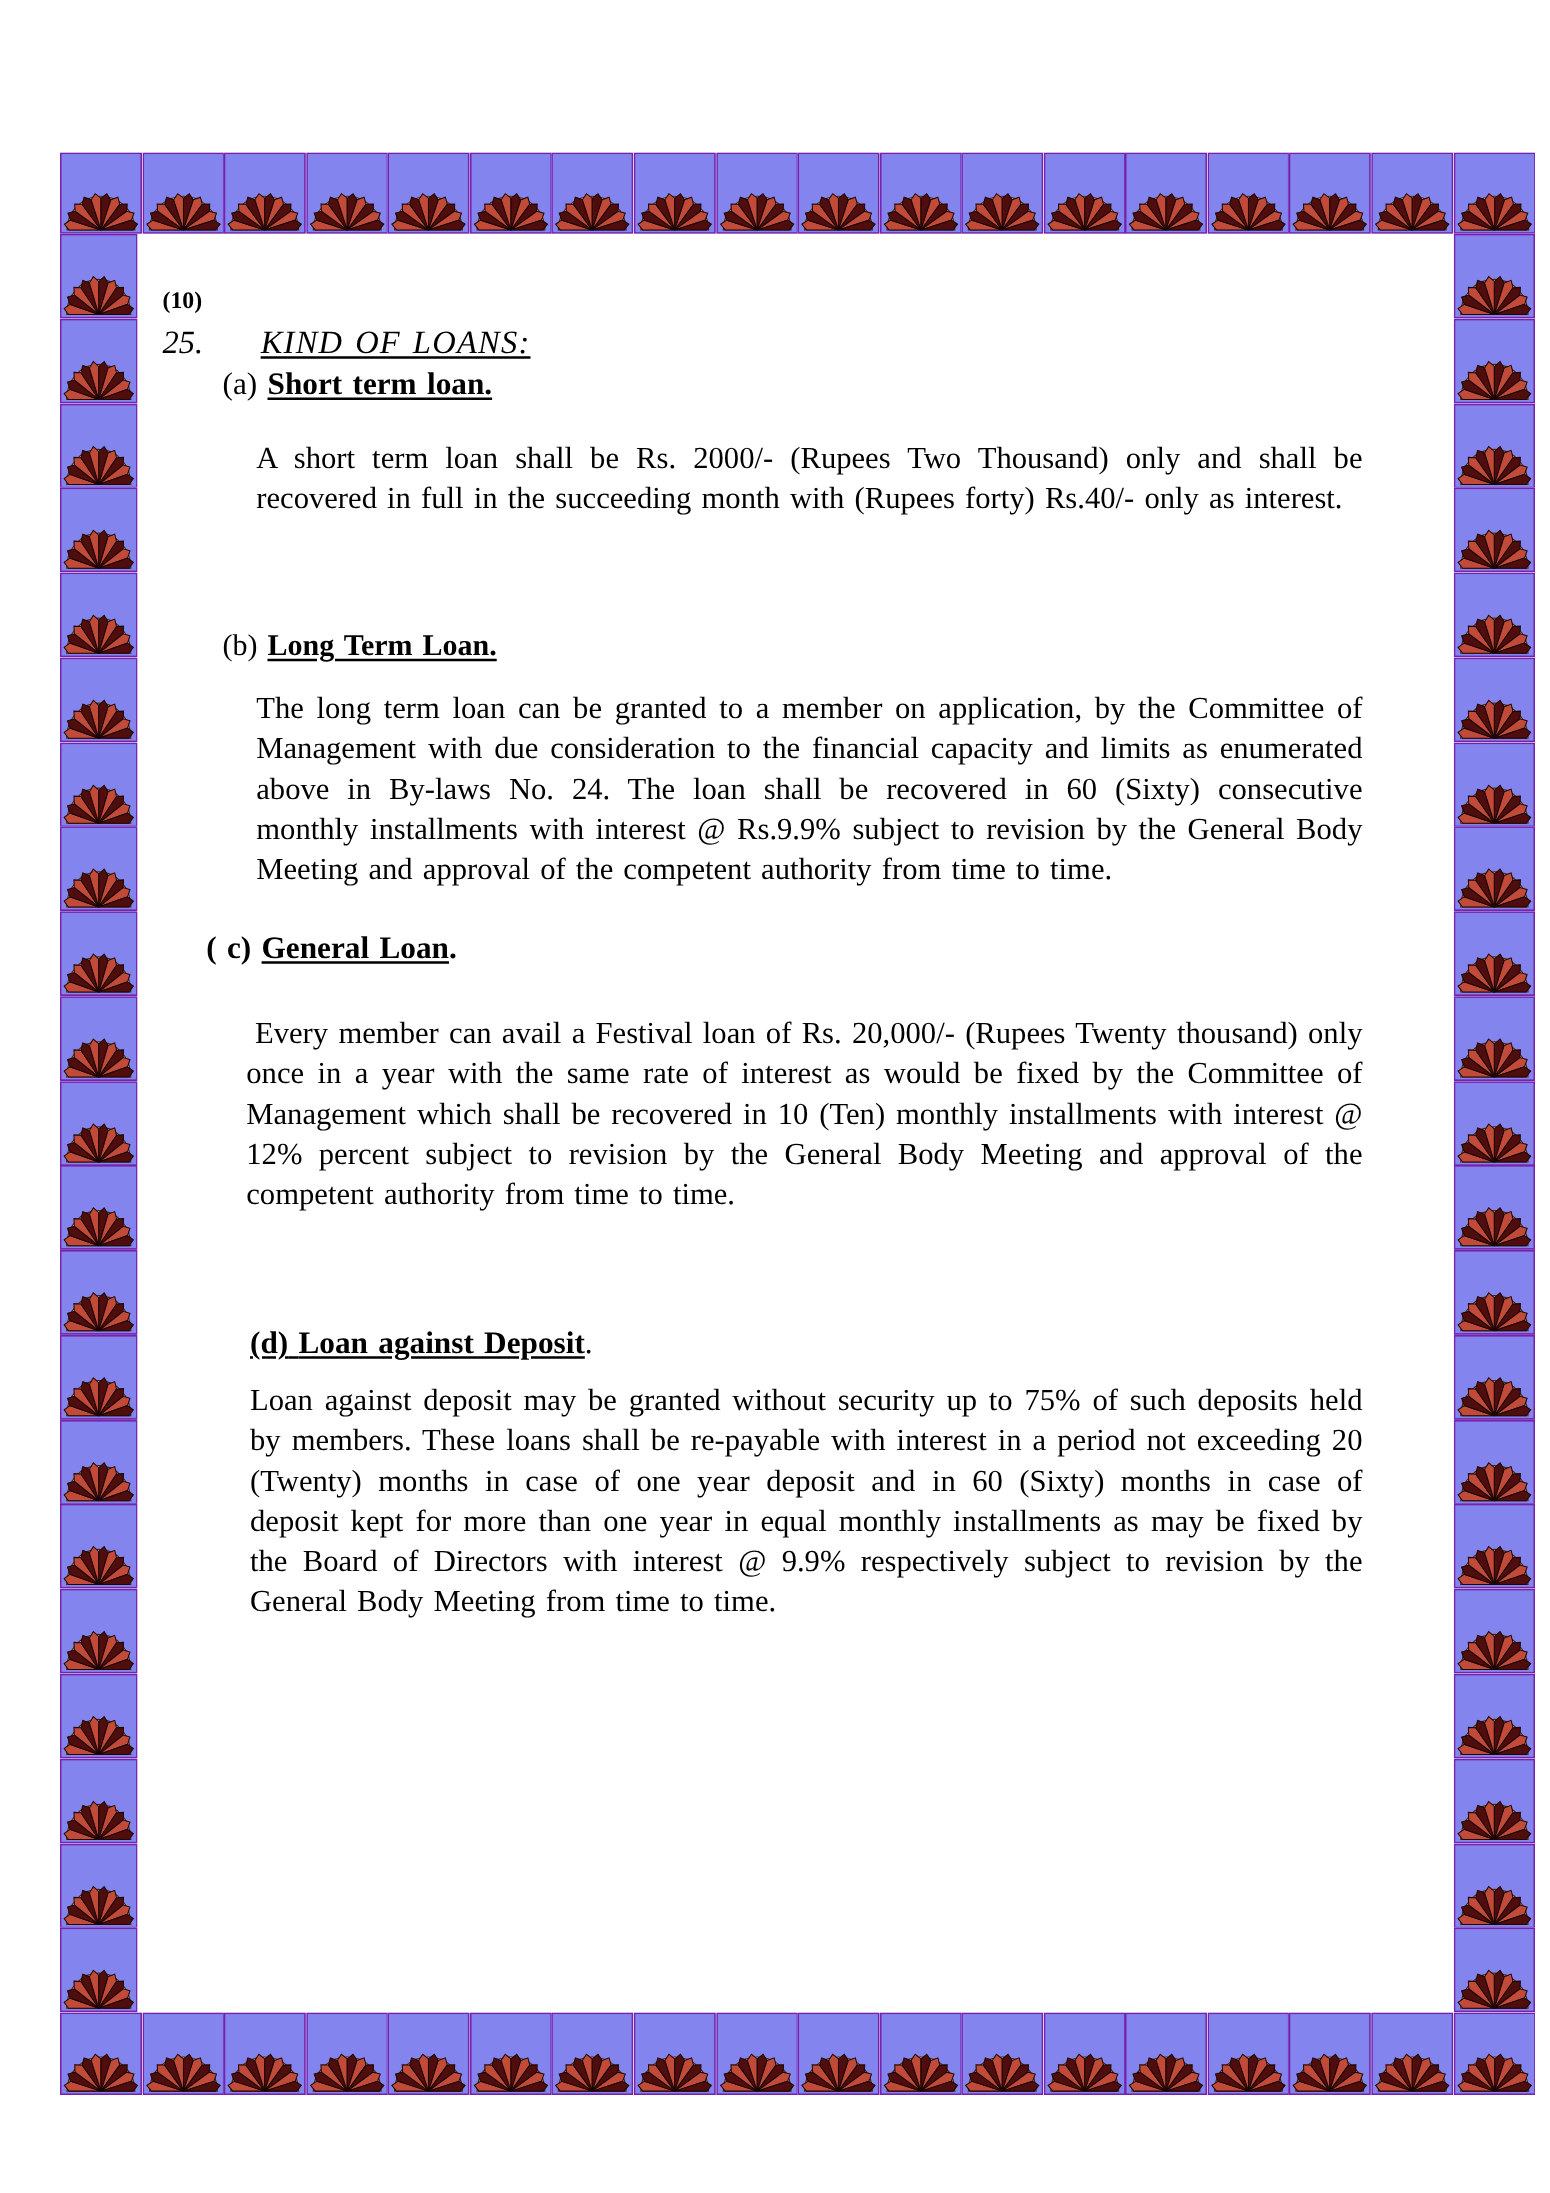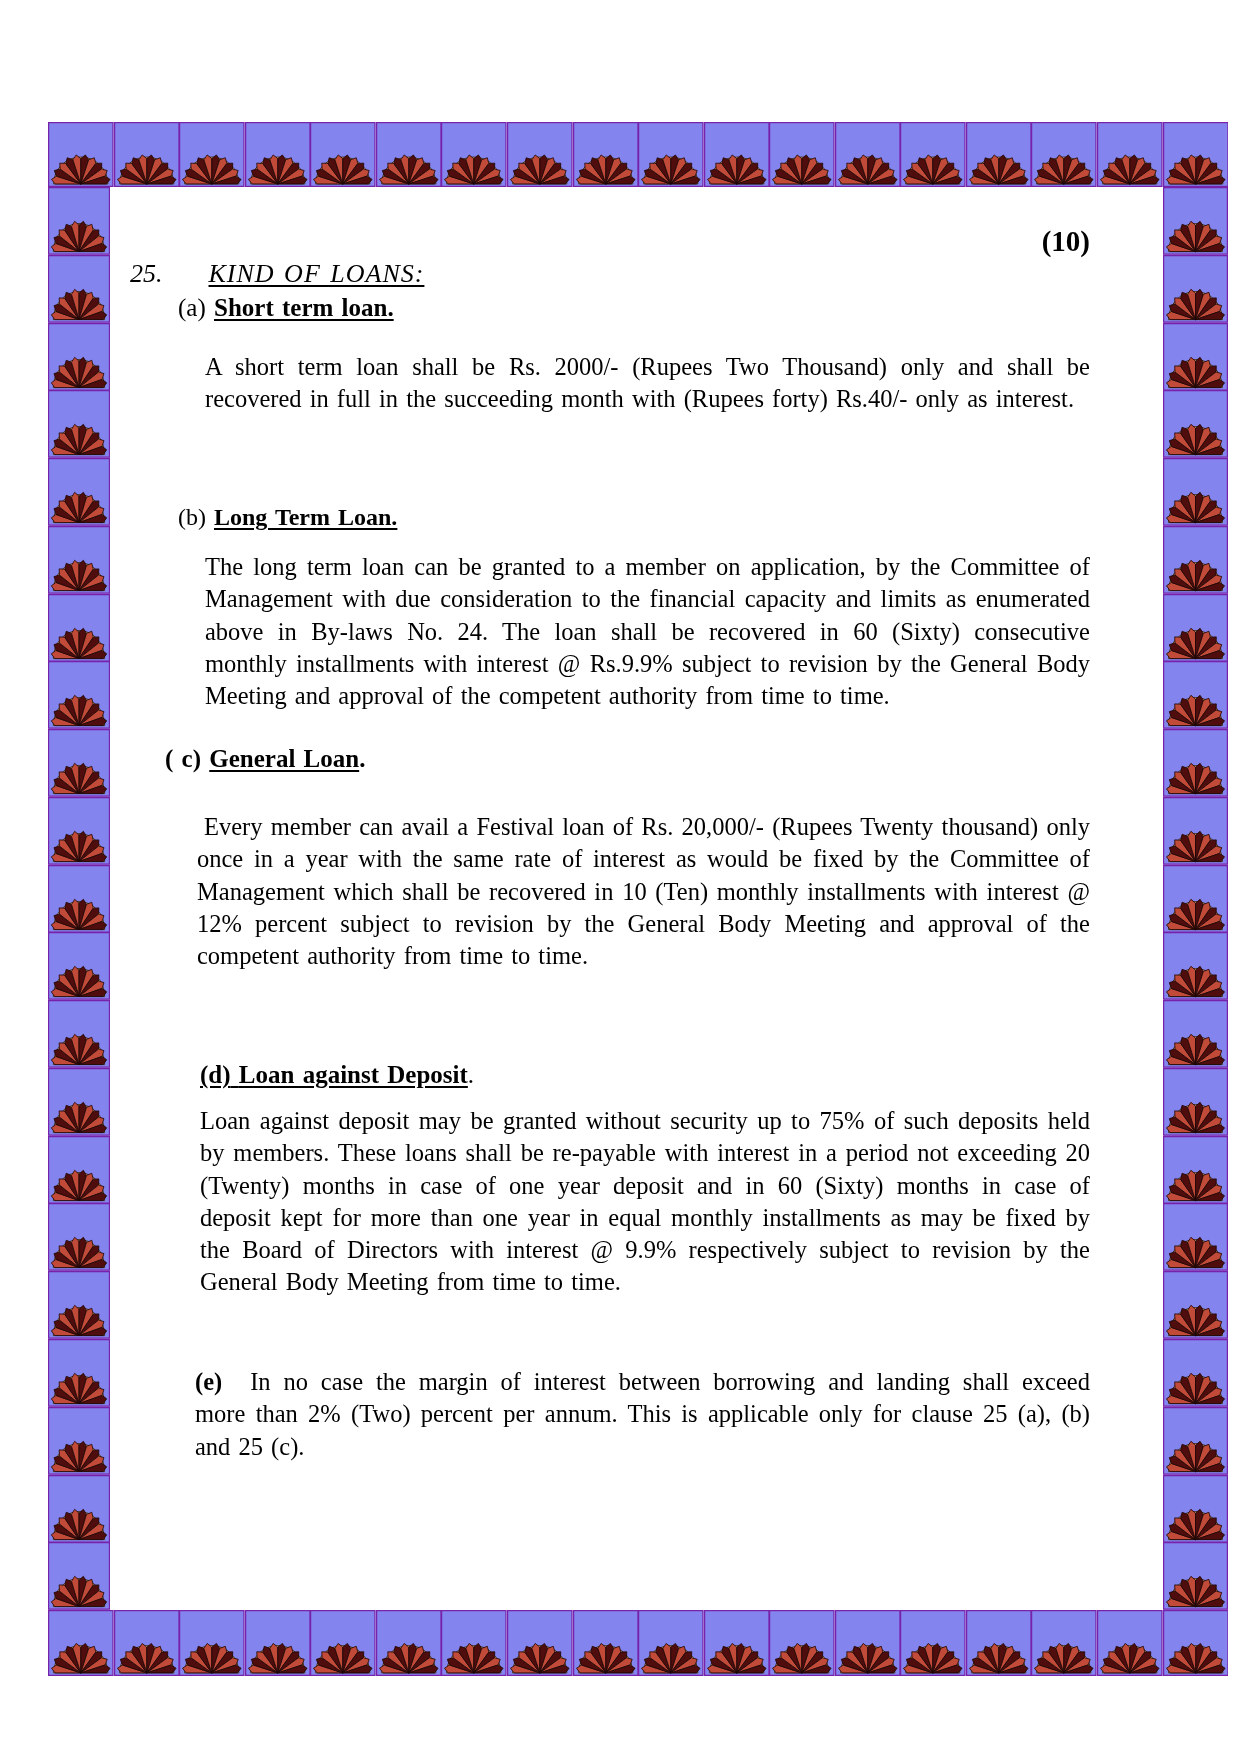--- a/index.html
+++ b/index.html
@@ -27,21 +27,21 @@
   
   .content{
     position:absolute;left:130px;top:225px;width:960px;height:1330px;
     font-size:24.5px;line-height:32.3px;word-spacing:2px;
   }
   .content > div{position:absolute;}
   .b{font-weight:bold;}
   .u{text-decoration:underline;text-decoration-thickness:2px;text-underline-offset:3px;}
   .para{text-align:justify;}
 
-  .page-number{top:0;left:0;right:0;text-align:right;font-weight:bold;font-size:29px;}
+  .page-number{top:0;left:0;right:0;text-align:left;font-weight:bold;font-size:19px;}
   .h25{top:33px;left:0;font-size:26px;font-weight:normal;font-style:italic;}
   .h25 .kind-title{margin-left:46px;letter-spacing:1px;}
 
   .head-a{top:67px;left:48px;font-size:25px;}
   .para-a{top:126px;left:75px;width:885px;}
 
   .head-b{top:276px;left:48px;font-size:24px;}
   .para-b{top:294px;left:75px;width:885px;margin-top:32px;}
 
   .head-c{top:518px;left:35px;font-size:25px;}
@@ -346,18 +346,15 @@
       <span class="b">( c)</span>
       <span class="b u">General Loan</span><span class="b">.</span>
     </div>
     <div class="para para-c">Every member can avail a Festival loan of Rs. 20,000/- (Rupees Twenty thousand) only once in a year with the same rate of interest as would be fixed by the Committee of Management which shall be recovered in 10 (Ten) monthly installments with interest @ 12% percent subject to revision by the General Body Meeting and approval of the competent authority from time to time.</div>
 
     <div class="head-d">
       <span class="b u"><span>(d)</span> <span>Loan against Deposit</span></span><span>.</span>
     </div>
     <div class="para para-d">Loan against deposit may be granted without security up to 75% of such deposits held by members. These loans shall be re-payable with interest in a period not exceeding 20 (Twenty) months in case of one year deposit and in 60 (Sixty) months in case of deposit kept for more than one year in equal monthly installments as may be fixed by the Board of Directors with interest @ 9.9% respectively subject to revision by the General Body Meeting from time to time.</div>
 
-    <div class="para para-e">
-      <span class="b">(e)</span><span class="tab"></span><span>In no case the margin of interest between borrowing and landing shall exceed more than 2% (Two) percent per annum. This is applicable only for clause 25 (a), (b) and 25 (c).</span>
-    </div>
 
   </div>
 </div>
 
 </body></html>

